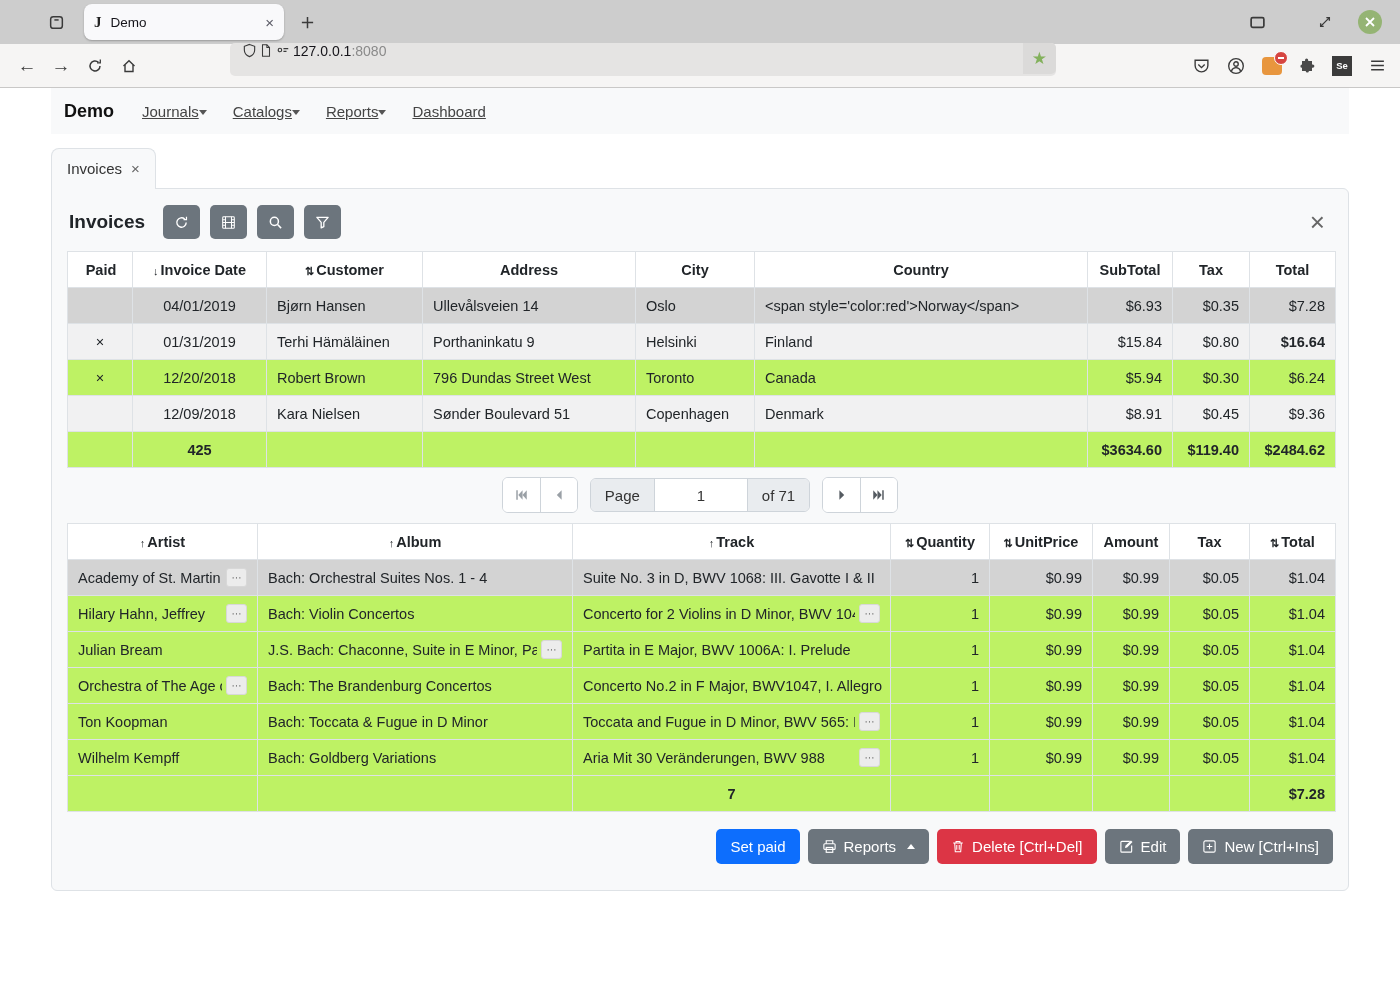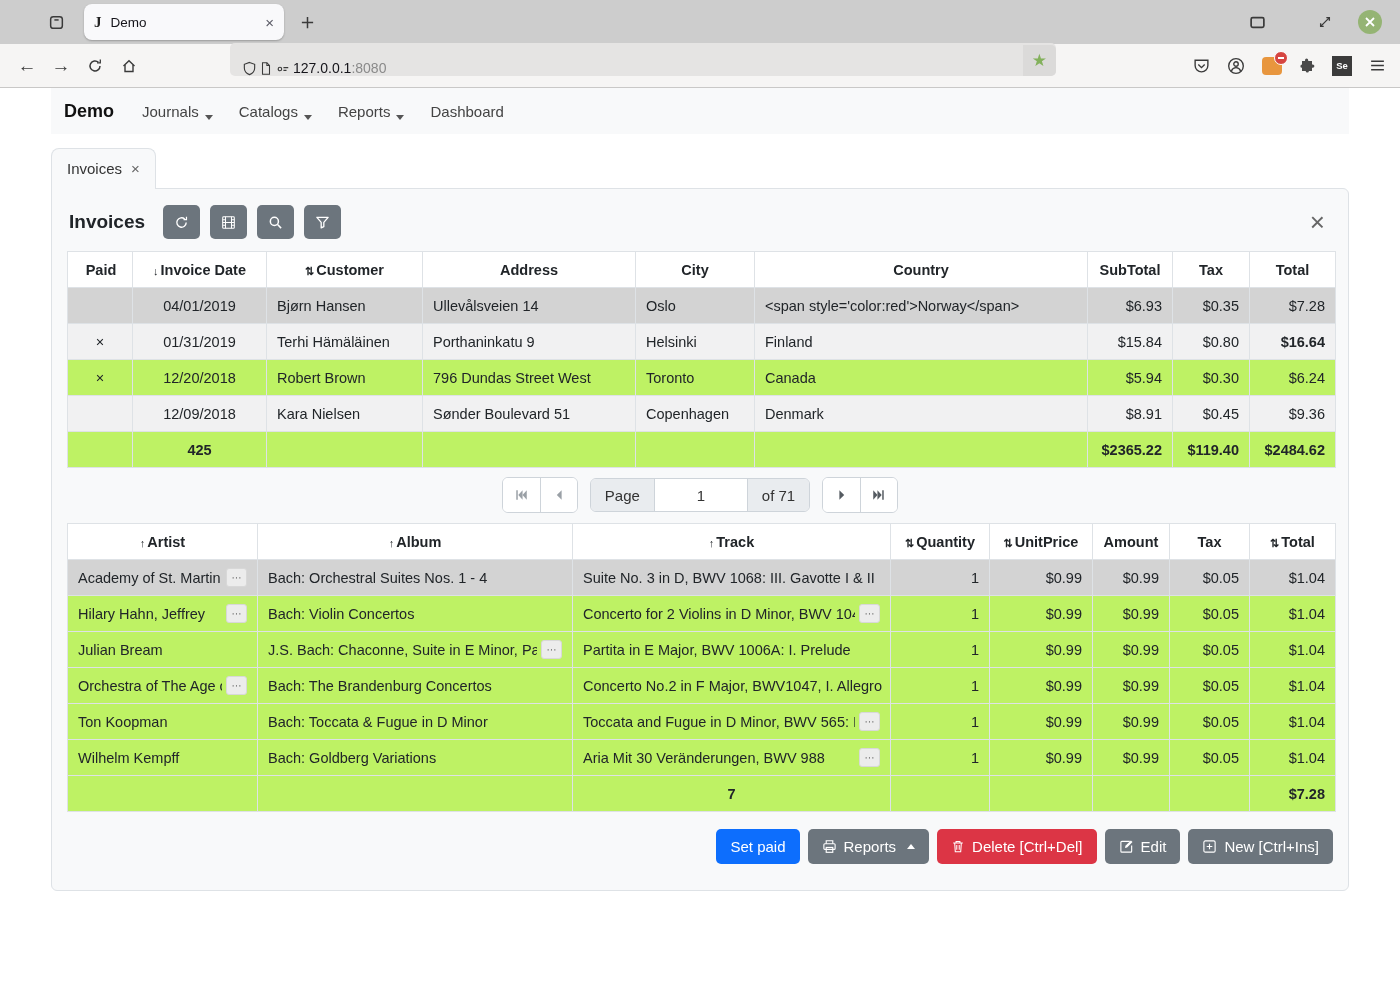--- a/index.html
+++ b/index.html
@@ -15,37 +15,37 @@
   .btab-title { flex:1; font-size:13.5px; color:#15141a; }
   .btab-close { color:#5b5b66; font-size:15px; cursor:default; }
   .newtab { margin-left:16px; display:flex; align-items:center; }
   .ts-spacer { flex:1; }
   .winctl { display:flex; align-items:center; gap:26px; margin-right:6px; }
   .min-bar { width:11px; height:2px; background:#3a3a3a; }
   .wclose { width:24px; height:24px; border-radius:50%; background:#95b474; display:flex; align-items:center; justify-content:center; }
 
   .toolbar { height:44px; background:#f6f5f4; border-bottom:1px solid #c9c8c7; display:flex; align-items:center; padding:0 10px; }
   .nav-btn { width:34px; height:32px; display:flex; align-items:center; justify-content:center; font-size:19px; color:#3a3a3a; border-radius:4px; }
-  .urlbar { flex:0 1 826px; height:33px; background:#e5e4e3; border-radius:5px; display:flex; align-items:flex-end;
+  .urlbar { flex:0 1 826px; height:33px; background:#e5e4e3; border-radius:5px; display:flex; align-items:flex-start;
             gap:2px; padding:0 12px; margin:0 10px 12px 84px; }
   .url-text { flex:1; font-size:14px; color:#15141a; }
   .url-port { color:#8a8a8a; }
   .url-star { color:#83b15c; font-size:17px; padding:5px 9px; background:#dbdad9; border-radius:0 5px 5px 0; margin-right:-12px; }
   .tb-right { display:flex; align-items:center; gap:17px; margin-left:auto; margin-right:4px; }
   .ext-ico { width:20px; height:18px; background:#e8963e; border-radius:4px; position:relative; }
   .ext-badge { position:absolute; top:-6px; right:-6px; width:14px; height:14px; background:#d64541; border:1px solid #fff; border-radius:50%; }
   .ext-badge::after { content:""; position:absolute; left:3px; top:5.5px; width:6px; height:1.8px; background:#fff; }
   .se-ico { width:20px; height:20px; background:#3b3b3b; border-radius:0; color:#fff; font-size:9.5px; font-weight:700;
             display:flex; align-items:center; justify-content:center; }
 
   
   .app { margin:0 51px; }
   .appnav { height:46px; background:#f8f9fa; display:flex; align-items:center; padding:0 13px; gap:26px; }
   .brand { font-size:18px; font-weight:700; color:#111; margin-right:2px; }
-  .navitem { font-size:15px; color:#444; display:flex; align-items:flex-end; gap:6px; cursor:default; }
+  .navitem { font-size:15px; color:#444; display:flex; align-items:center; cursor:default;text-decoration:underline; }
   .caret-dn { width:0; height:0; border-left:4.5px solid transparent; border-right:4.5px solid transparent; border-top:5px solid #555; margin-top:2px; }
   .caret-up { width:0; height:0; border-left:4.5px solid transparent; border-right:4.5px solid transparent; border-bottom:5px solid #fff; margin-left:4px; }
 
   .apptab-row { height:45px; display:flex; align-items:flex-end; margin-top:9px; }
   .apptab { background:#f8f9fa; border:1px solid #dee2e6; border-bottom:none; border-radius:8px 8px 0 0;
             padding:11px 15px 12px; font-size:15px; color:#333; display:flex; align-items:center; gap:9px; position:relative; z-index:2; margin-bottom:-1px; }
   .apptab .tclose { color:#666; font-size:15px; }
 
   .panel { background:#f8f9fa; border:1px solid #dee2e6; border-radius:0 6px 6px 6px; padding:14px 15px 26px; position:relative; }
   .panel-head { display:flex; align-items:center; gap:10px; margin:2px 2px 12px; }
@@ -319,21 +319,21 @@
         </tr>
       </tbody>
       <tfoot>
         <tr>
           <td></td>
           <td class="c bold">425</td>
           <td></td>
             <td></td>
             <td></td>
             <td></td>
-          <td class="r bold">$2365.22</td>
+          <td class="r bold">$3634.60</td>
           <td class="r bold">$119.40</td>
           <td class="r bold">$2484.62</td>
         </tr>
       </tfoot>
     </table>
 
     <div class="pager">
       <div class="pgrp">
         <button class="pbtn">
           <svg width="14" height="14" viewBox="0 0 16 16" fill="#9aa0a6">

